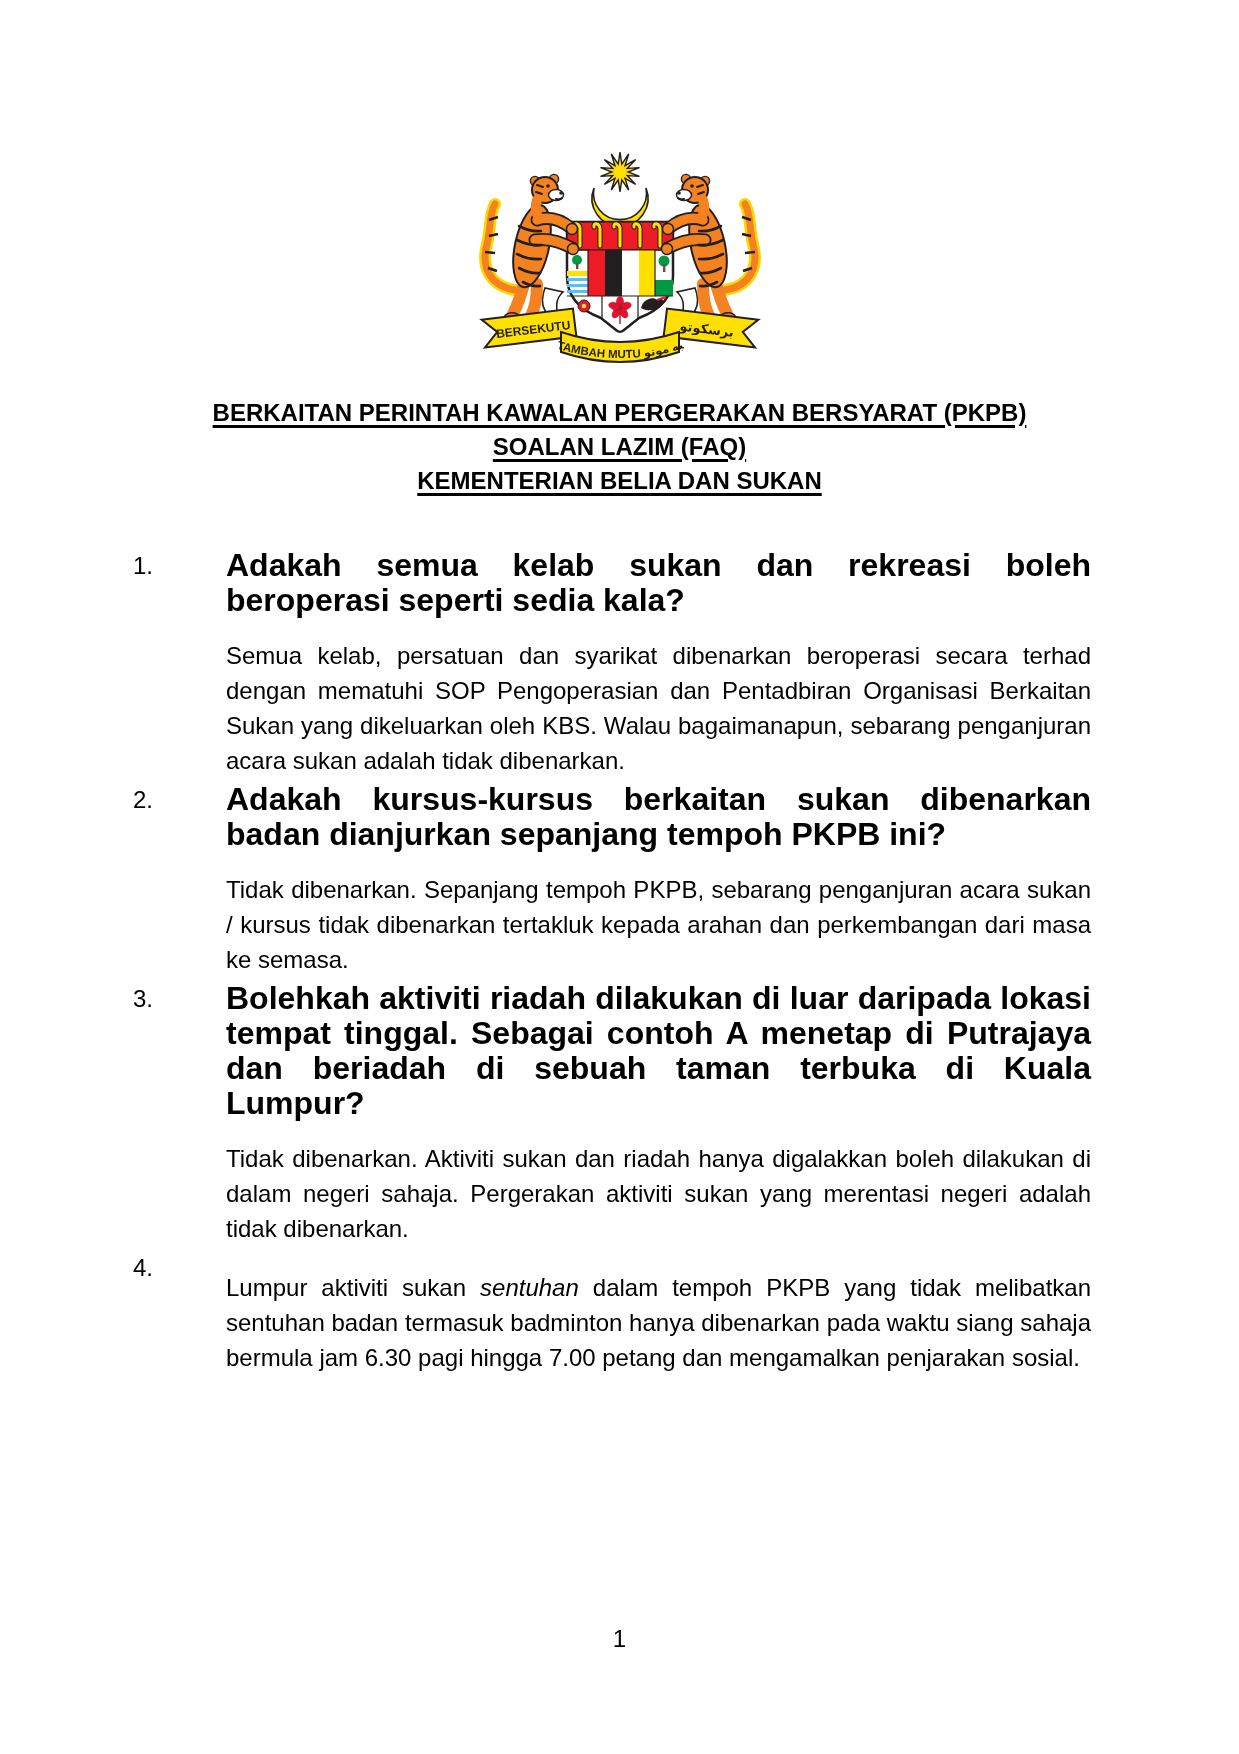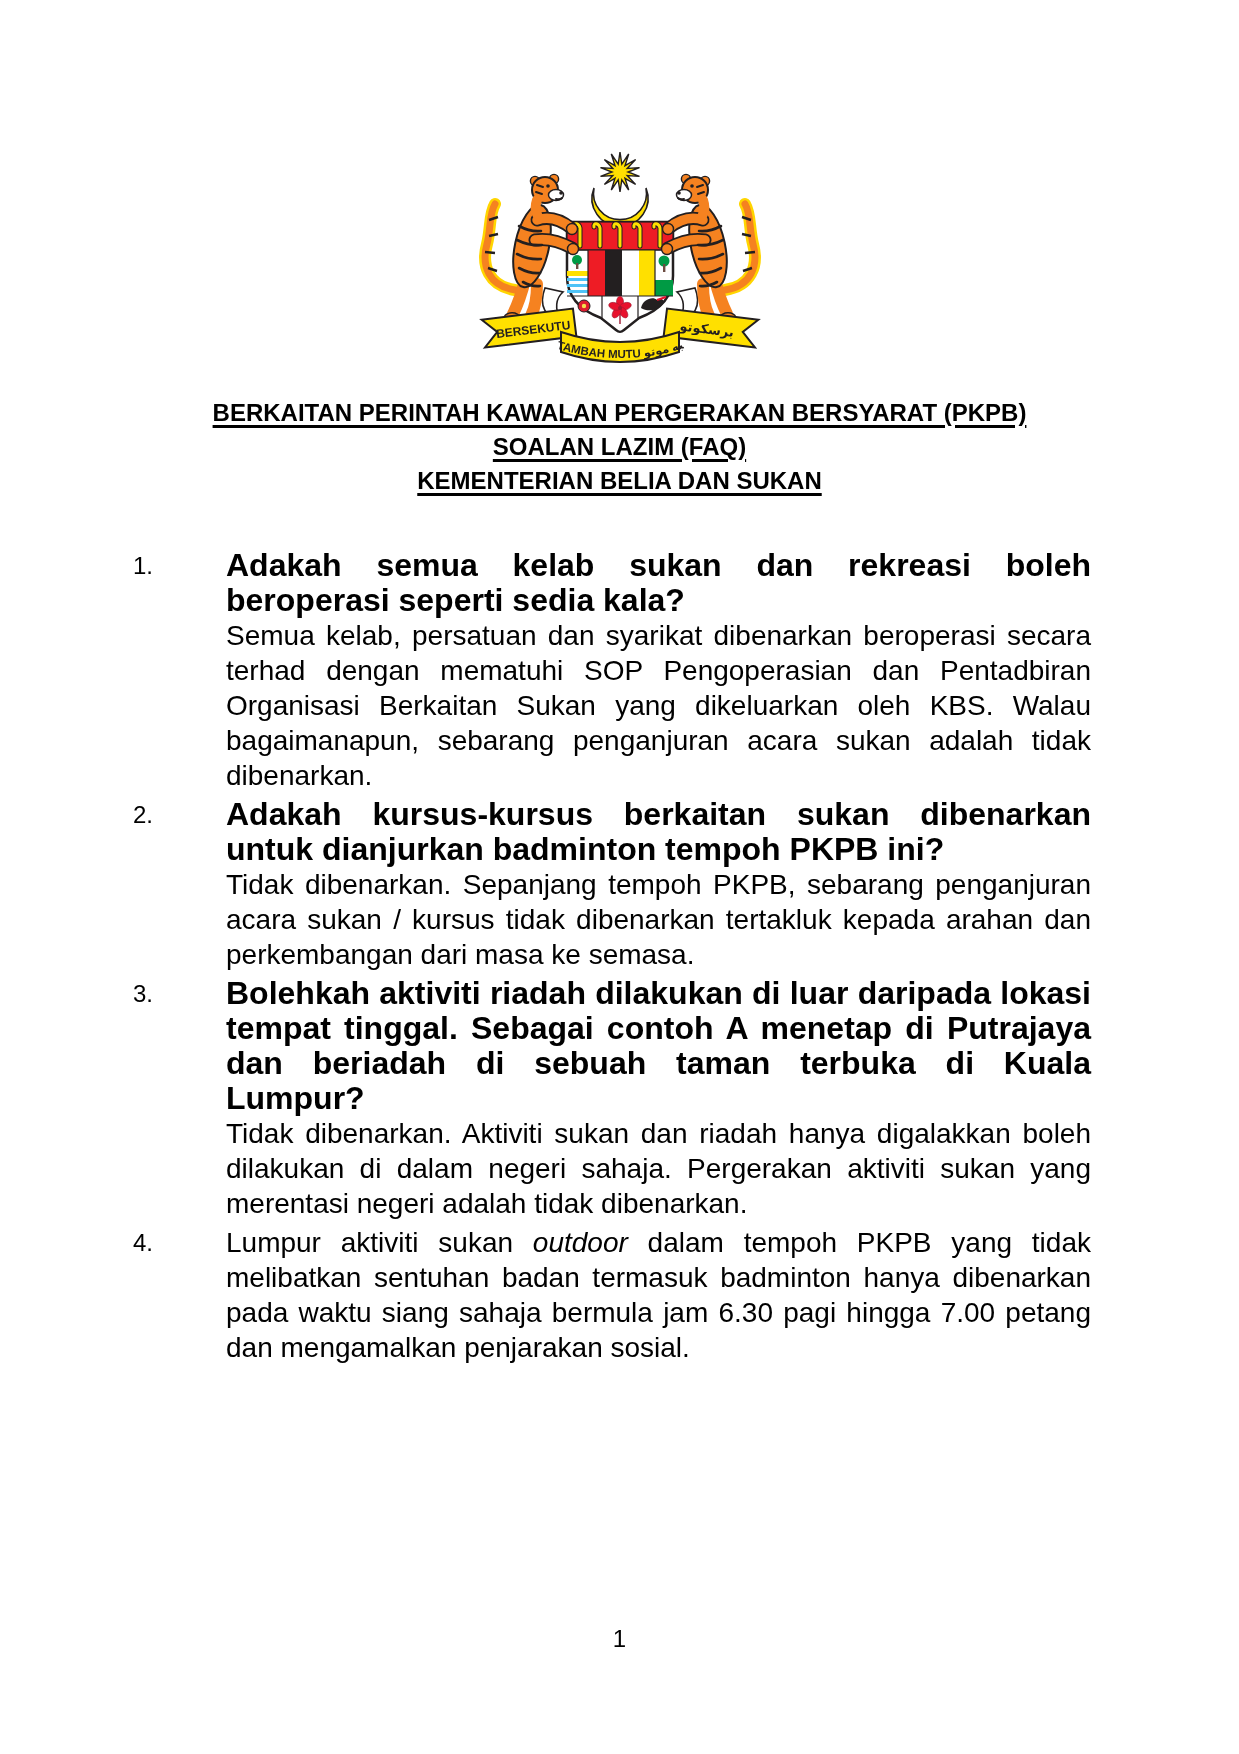--- a/index.html
+++ b/index.html
@@ -40,21 +40,22 @@
     line-height: 35px;
   }
   .faq-body { flex: 1; }
   .faq-q {
     font-size: 32px;
     line-height: 35px;
     font-weight: bold;
     text-align: justify;
   }
   .faq-a {
-    font-size: 28px;
+    margin-top: 20px;
+    font-size: 24px;
     line-height: 35px;
     text-align: justify;
   }
   .faq-a .ital { font-style: italic; }
   .page-number {
     position: absolute;
     left: 0; right: 0;
     top: 1624px;
     text-align: center;
     font-size: 24px;
@@ -207,37 +208,37 @@
       <div class="faq-num">1.</div>
       <div class="faq-body">
         <div class="faq-q">Adakah semua kelab sukan dan rekreasi boleh beroperasi seperti sedia kala?</div>
         <div class="faq-a">Semua kelab, persatuan dan syarikat dibenarkan beroperasi secara terhad dengan mematuhi SOP Pengoperasian dan Pentadbiran Organisasi Berkaitan Sukan yang dikeluarkan oleh KBS. Walau bagaimanapun, sebarang penganjuran acara sukan adalah tidak dibenarkan.</div>
       </div>
     </div>
 
     <div class="faq-item">
       <div class="faq-num">2.</div>
       <div class="faq-body">
-        <div class="faq-q">Adakah kursus-kursus berkaitan sukan dibenarkan untuk dianjurkan badminton tempoh PKPB ini?</div>
+        <div class="faq-q">Adakah kursus-kursus berkaitan sukan dibenarkan badan dianjurkan sepanjang tempoh PKPB ini?</div>
         <div class="faq-a">Tidak dibenarkan. Sepanjang tempoh PKPB, sebarang penganjuran acara sukan / kursus tidak dibenarkan tertakluk kepada arahan dan perkembangan dari masa ke semasa.</div>
       </div>
     </div>
 
     <div class="faq-item">
       <div class="faq-num">3.</div>
       <div class="faq-body">
         <div class="faq-q">Bolehkah aktiviti riadah dilakukan di luar daripada lokasi tempat tinggal. Sebagai contoh A menetap di Putrajaya dan beriadah di sebuah taman terbuka di Kuala Lumpur?</div>
         <div class="faq-a">Tidak dibenarkan. Aktiviti sukan dan riadah hanya digalakkan boleh dilakukan di dalam negeri sahaja. Pergerakan aktiviti sukan yang merentasi negeri adalah tidak dibenarkan.</div>
       </div>
     </div>
 
     <div class="faq-item">
       <div class="faq-num">4.</div>
       <div class="faq-body">
-        <div class="faq-a"><span>Lumpur aktiviti sukan </span><span class="ital">outdoor</span><span> dalam tempoh PKPB yang tidak melibatkan sentuhan badan termasuk badminton hanya dibenarkan pada waktu siang sahaja bermula jam 6.30 pagi hingga 7.00 petang dan mengamalkan penjarakan sosial.</span></div>
+        <div class="faq-a"><span>Lumpur aktiviti sukan </span><span class="ital">sentuhan</span><span> dalam tempoh PKPB yang tidak melibatkan sentuhan badan termasuk badminton hanya dibenarkan pada waktu siang sahaja bermula jam 6.30 pagi hingga 7.00 petang dan mengamalkan penjarakan sosial.</span></div>
       </div>
     </div>
 
   </div>
 
   <div class="page-number">1</div>
 
 </div>
 
 </body></html>

